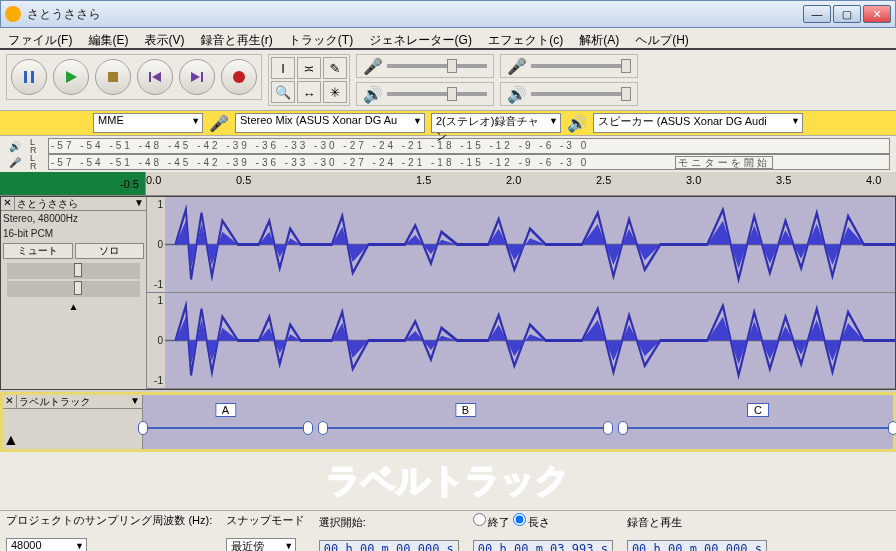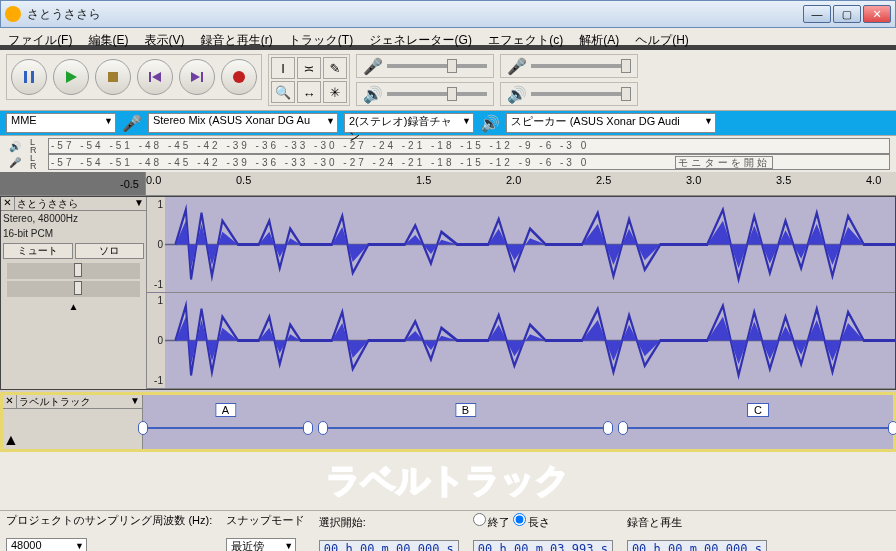--- a/index.html
+++ b/index.html
@@ -2,41 +2,41 @@
 <html><head>
 <meta charset="utf-8">
 <style>
 * { box-sizing: border-box; margin: 0; padding: 0; font-family: "MS UI Gothic", sans-serif; }
 body { width: 896px; height: 551px; background: #d4d0c8; overflow: hidden; }
 .titlebar { height: 28px; background: linear-gradient(#e8f0f8,#c8d8ec); border: 1px solid #6a8ab8; display: flex; align-items: center; padding: 0 4px; }
 .titlebar .icon { width: 16px; height: 16px; margin-right: 6px; background: #ffaa00; border-radius: 8px; }
 .titlebar .title { flex: 1; font-size: 12px; color: #222; }
 .winbtn { width: 28px; height: 18px; margin-left: 2px; border: 1px solid #4a6a98; background: linear-gradient(#e8f0fa,#b8cce4); font-size: 11px; text-align: center; line-height: 16px; border-radius: 2px; }
 .winbtn.cl { background: linear-gradient(#f8a0a0,#e04848); color: #fff; }
-.menubar { height: 22px; background: #ede9e3; border-bottom: 5px solid #404040; display: flex; font-size: 12px; }
+.menubar { height: 22px; background: #ede9e3; border-bottom: 2px solid #404040; display: flex; font-size: 12px; }
 .menubar span { padding: 4px 8px; }
 .toolarea { background: #ede9e3; padding: 4px 6px; border-bottom: 1px solid #b0aca4; display: flex; gap: 6px; align-items: flex-start; }
 .transport { display: flex; gap: 6px; padding: 4px; border: 1px solid #c0bcb4; background: #ede9e3; }
 .tbtn { width: 36px; height: 36px; border-radius: 18px; border: 1px solid #a0a0a0; background: linear-gradient(#f8f8f4,#d8d4cc); display: flex; align-items: center; justify-content: center; }
 .tbtn svg { width: 16px; height: 16px; }
 .tooltools { display: flex; flex-direction: column; gap: 2px; border: 1px solid #c0bcb4; padding: 2px; }
 .tooltools .row { display: flex; gap: 2px; }
 .tooltools .cell { width: 24px; height: 22px; border: 1px solid #a8a4a0; background: #ede9e3; display: flex; align-items: center; justify-content: center; font-size: 13px; }
 .slider { display: flex; align-items: center; gap: 4px; padding: 2px 6px; border: 1px solid #c0bcb4; height: 24px; }
 .slider .track { width: 100px; height: 4px; background: #a0a0a0; position: relative; }
 .slider .thumb { position: absolute; width: 10px; height: 14px; background: #e8e4dc; border: 1px solid #888; top: -5px; left: 60px; }
-.devbar { background: #0ea5e9; padding: 2px 6px; border-bottom: 1px solid #b0aca4; display: flex; gap: 6px; align-items: center; }
+.devbar { background: #fde047; padding: 2px 6px; border-bottom: 1px solid #b0aca4; display: flex; gap: 6px; align-items: center; justify-content: center; }
 .cbx { border: 1px solid #888; background: #fff; font-size: 11px; height: 20px; padding: 0 14px 0 4px; position: relative; }
 .cbx::after { content: "▼"; position: absolute; right: 2px; top: 2px; font-size: 9px; }
 .meters { background: #ede9e3; padding: 2px 6px; }
 .meterrow { display: flex; align-items: center; gap: 4px; font-size: 10px; color: #444; }
 .meterrow .lbl { width: 20px; text-align: center; }
 .meterrow .lr { width: 14px; font-size: 9px; line-height: 8px; }
 .meterrow .scale { flex: 1; height: 16px; border: 1px solid #888; background: #f4f2ec; font-size: 10px; padding: 1px 2px; letter-spacing: 3px; color: #555; overflow: hidden; white-space: nowrap; }
-.timeline { height: 24px; background: #737373; border-bottom: 1px solid #888; display: flex; font-size: 11px; }
+.timeline { height: 24px; background: #15803d; border-bottom: 1px solid #888; display: flex; font-size: 11px; }
 .timeline .tlspace { width: 146px; text-align: right; padding-right: 6px; line-height: 24px; border-right: 1px solid #888; }
 .timeline .tlruler { flex: 1; position: relative; background: #d8d4cc; }
 .timeline .tick { position: absolute; top: 2px; font-size: 11px; }
 .tracks { height: 194px; background: #847f96; border: 1px solid #444; display: flex; }
 .trkhdr { width: 146px; background: #d8d4cc; border-right: 1px solid #888; }
 .trkhdr .hdrtop { height: 14px; background: #d8d4cc; border-bottom: 1px solid #888; display: flex; font-size: 10px; }
 .trkhdr .hdrtop .x { width: 14px; text-align: center; border-right: 1px solid #888; }
 .trkhdr .hdrtop .nm { flex: 1; padding-left: 2px; }
 .trkhdr .hdrtop .dd { width: 14px; text-align: center; }
 .trkhdr .info { font-size: 10px; padding: 2px; color: #222; }

